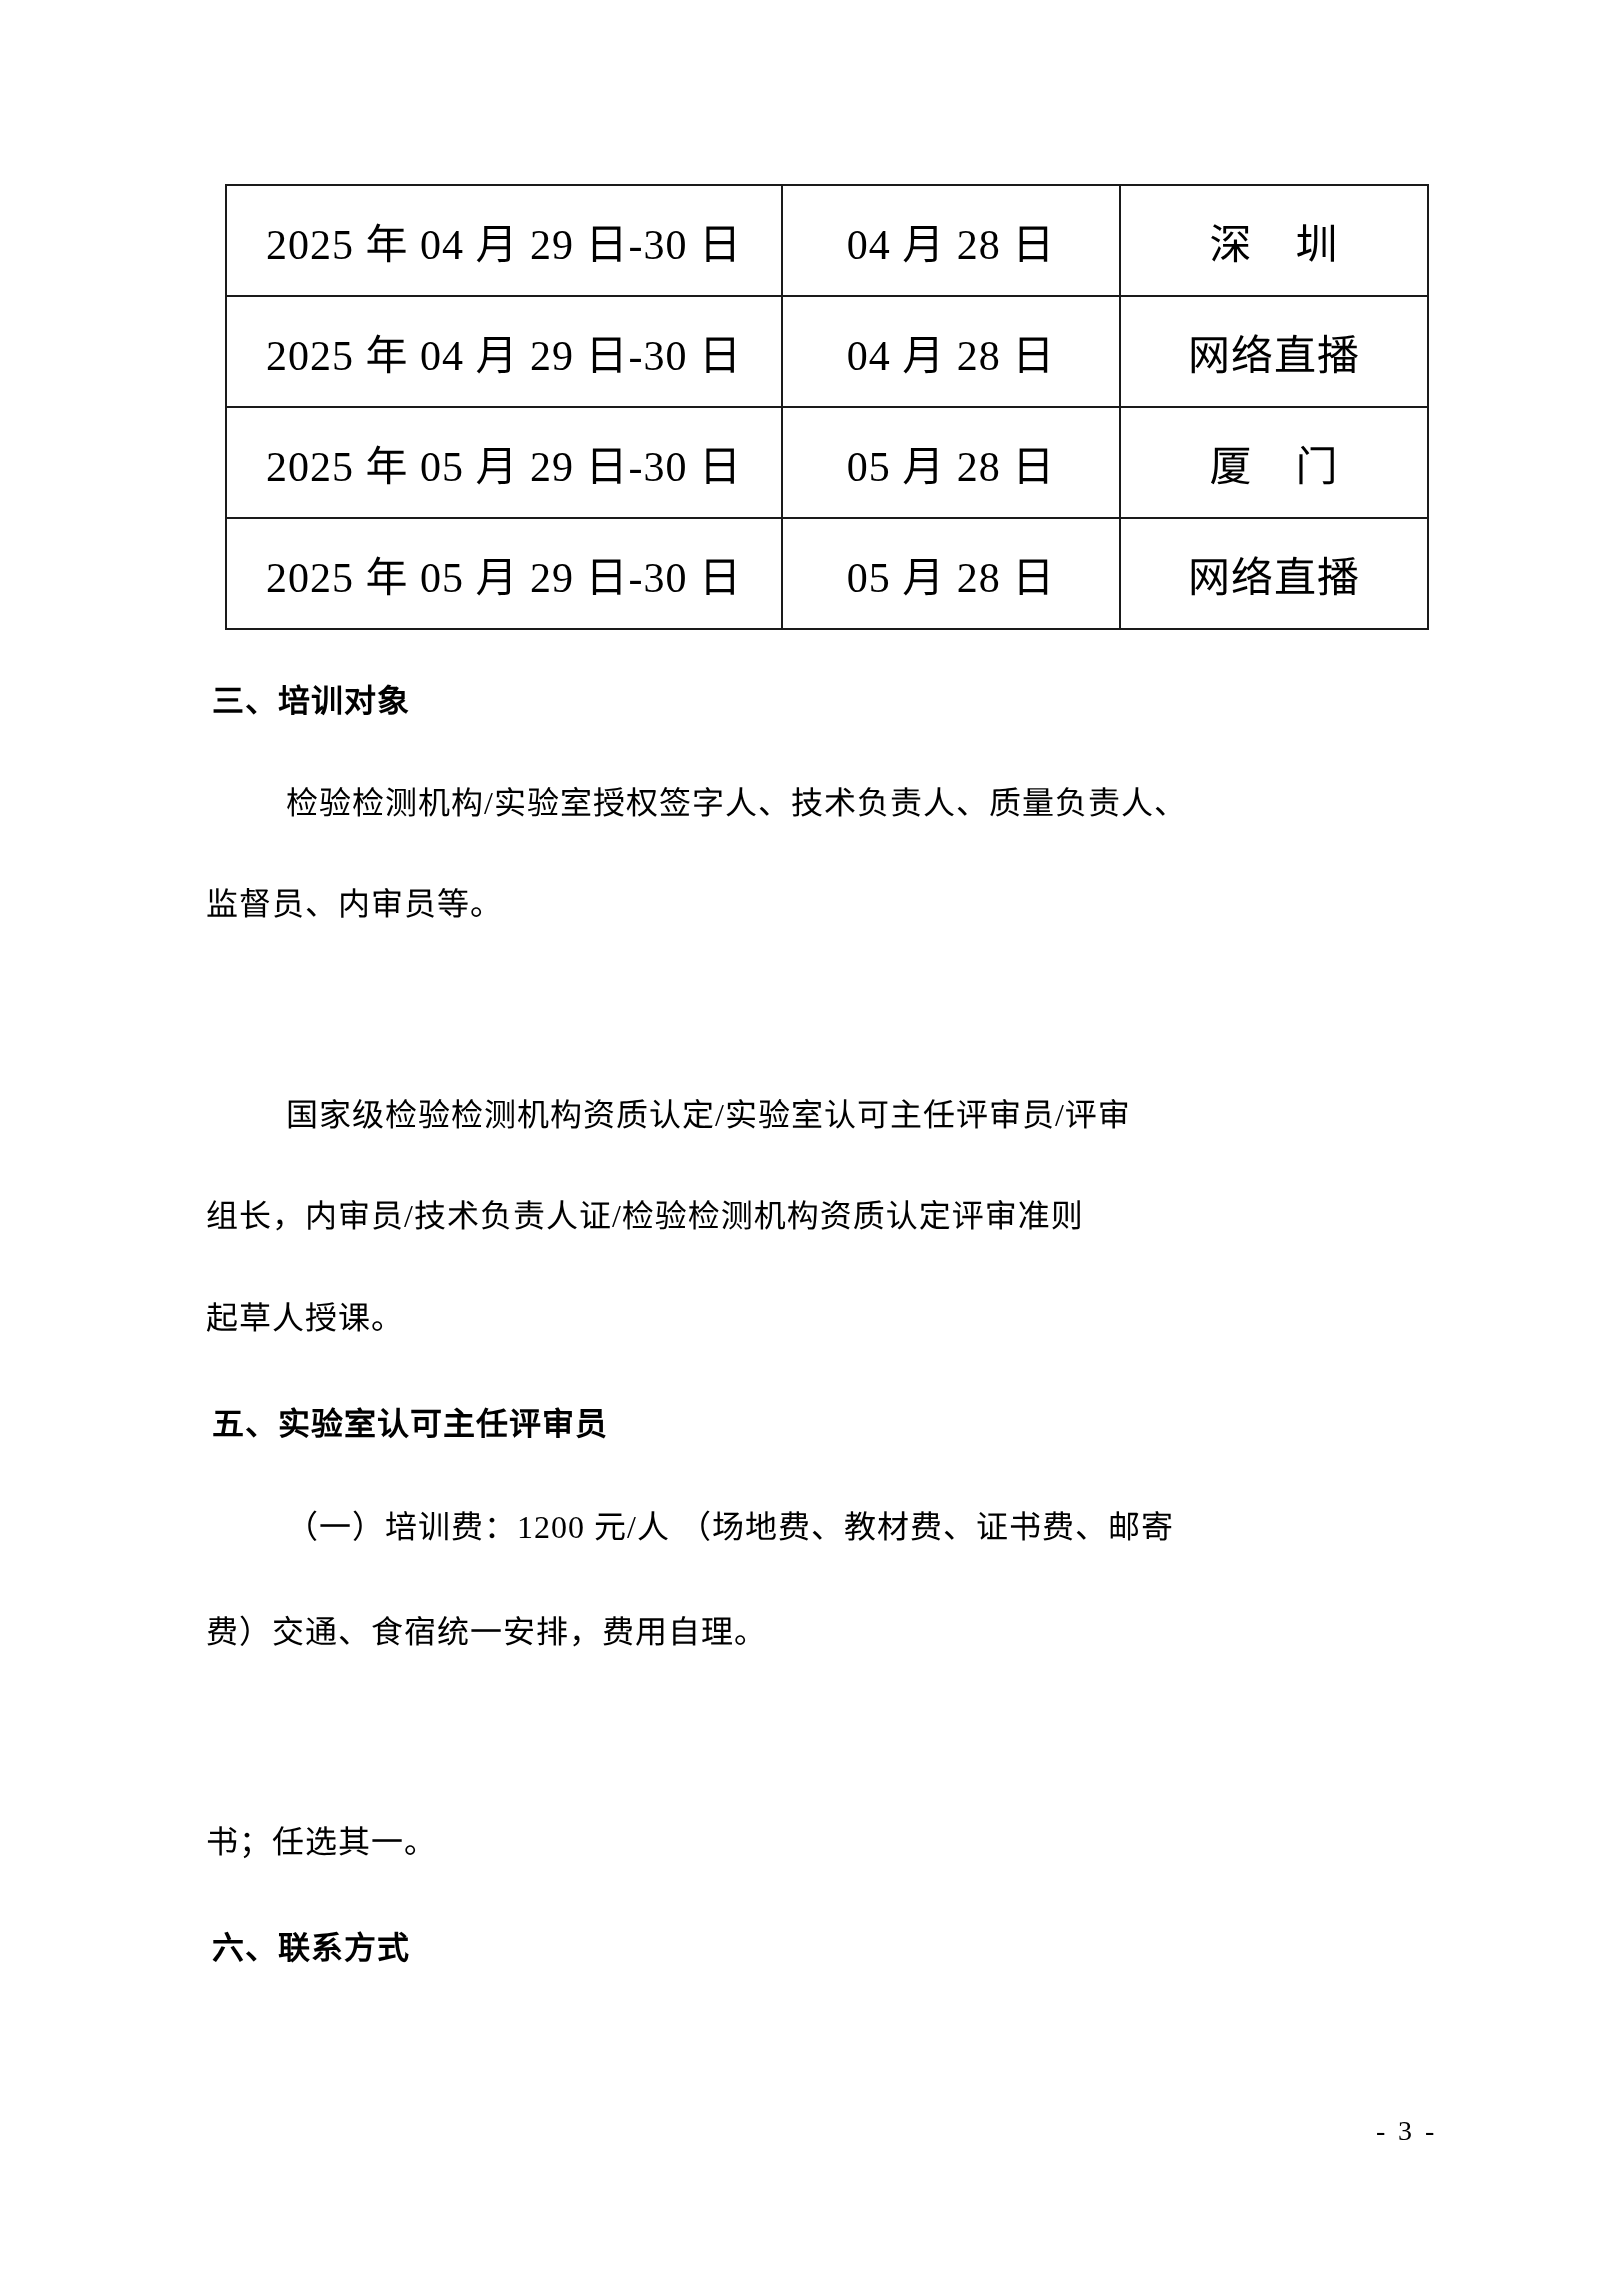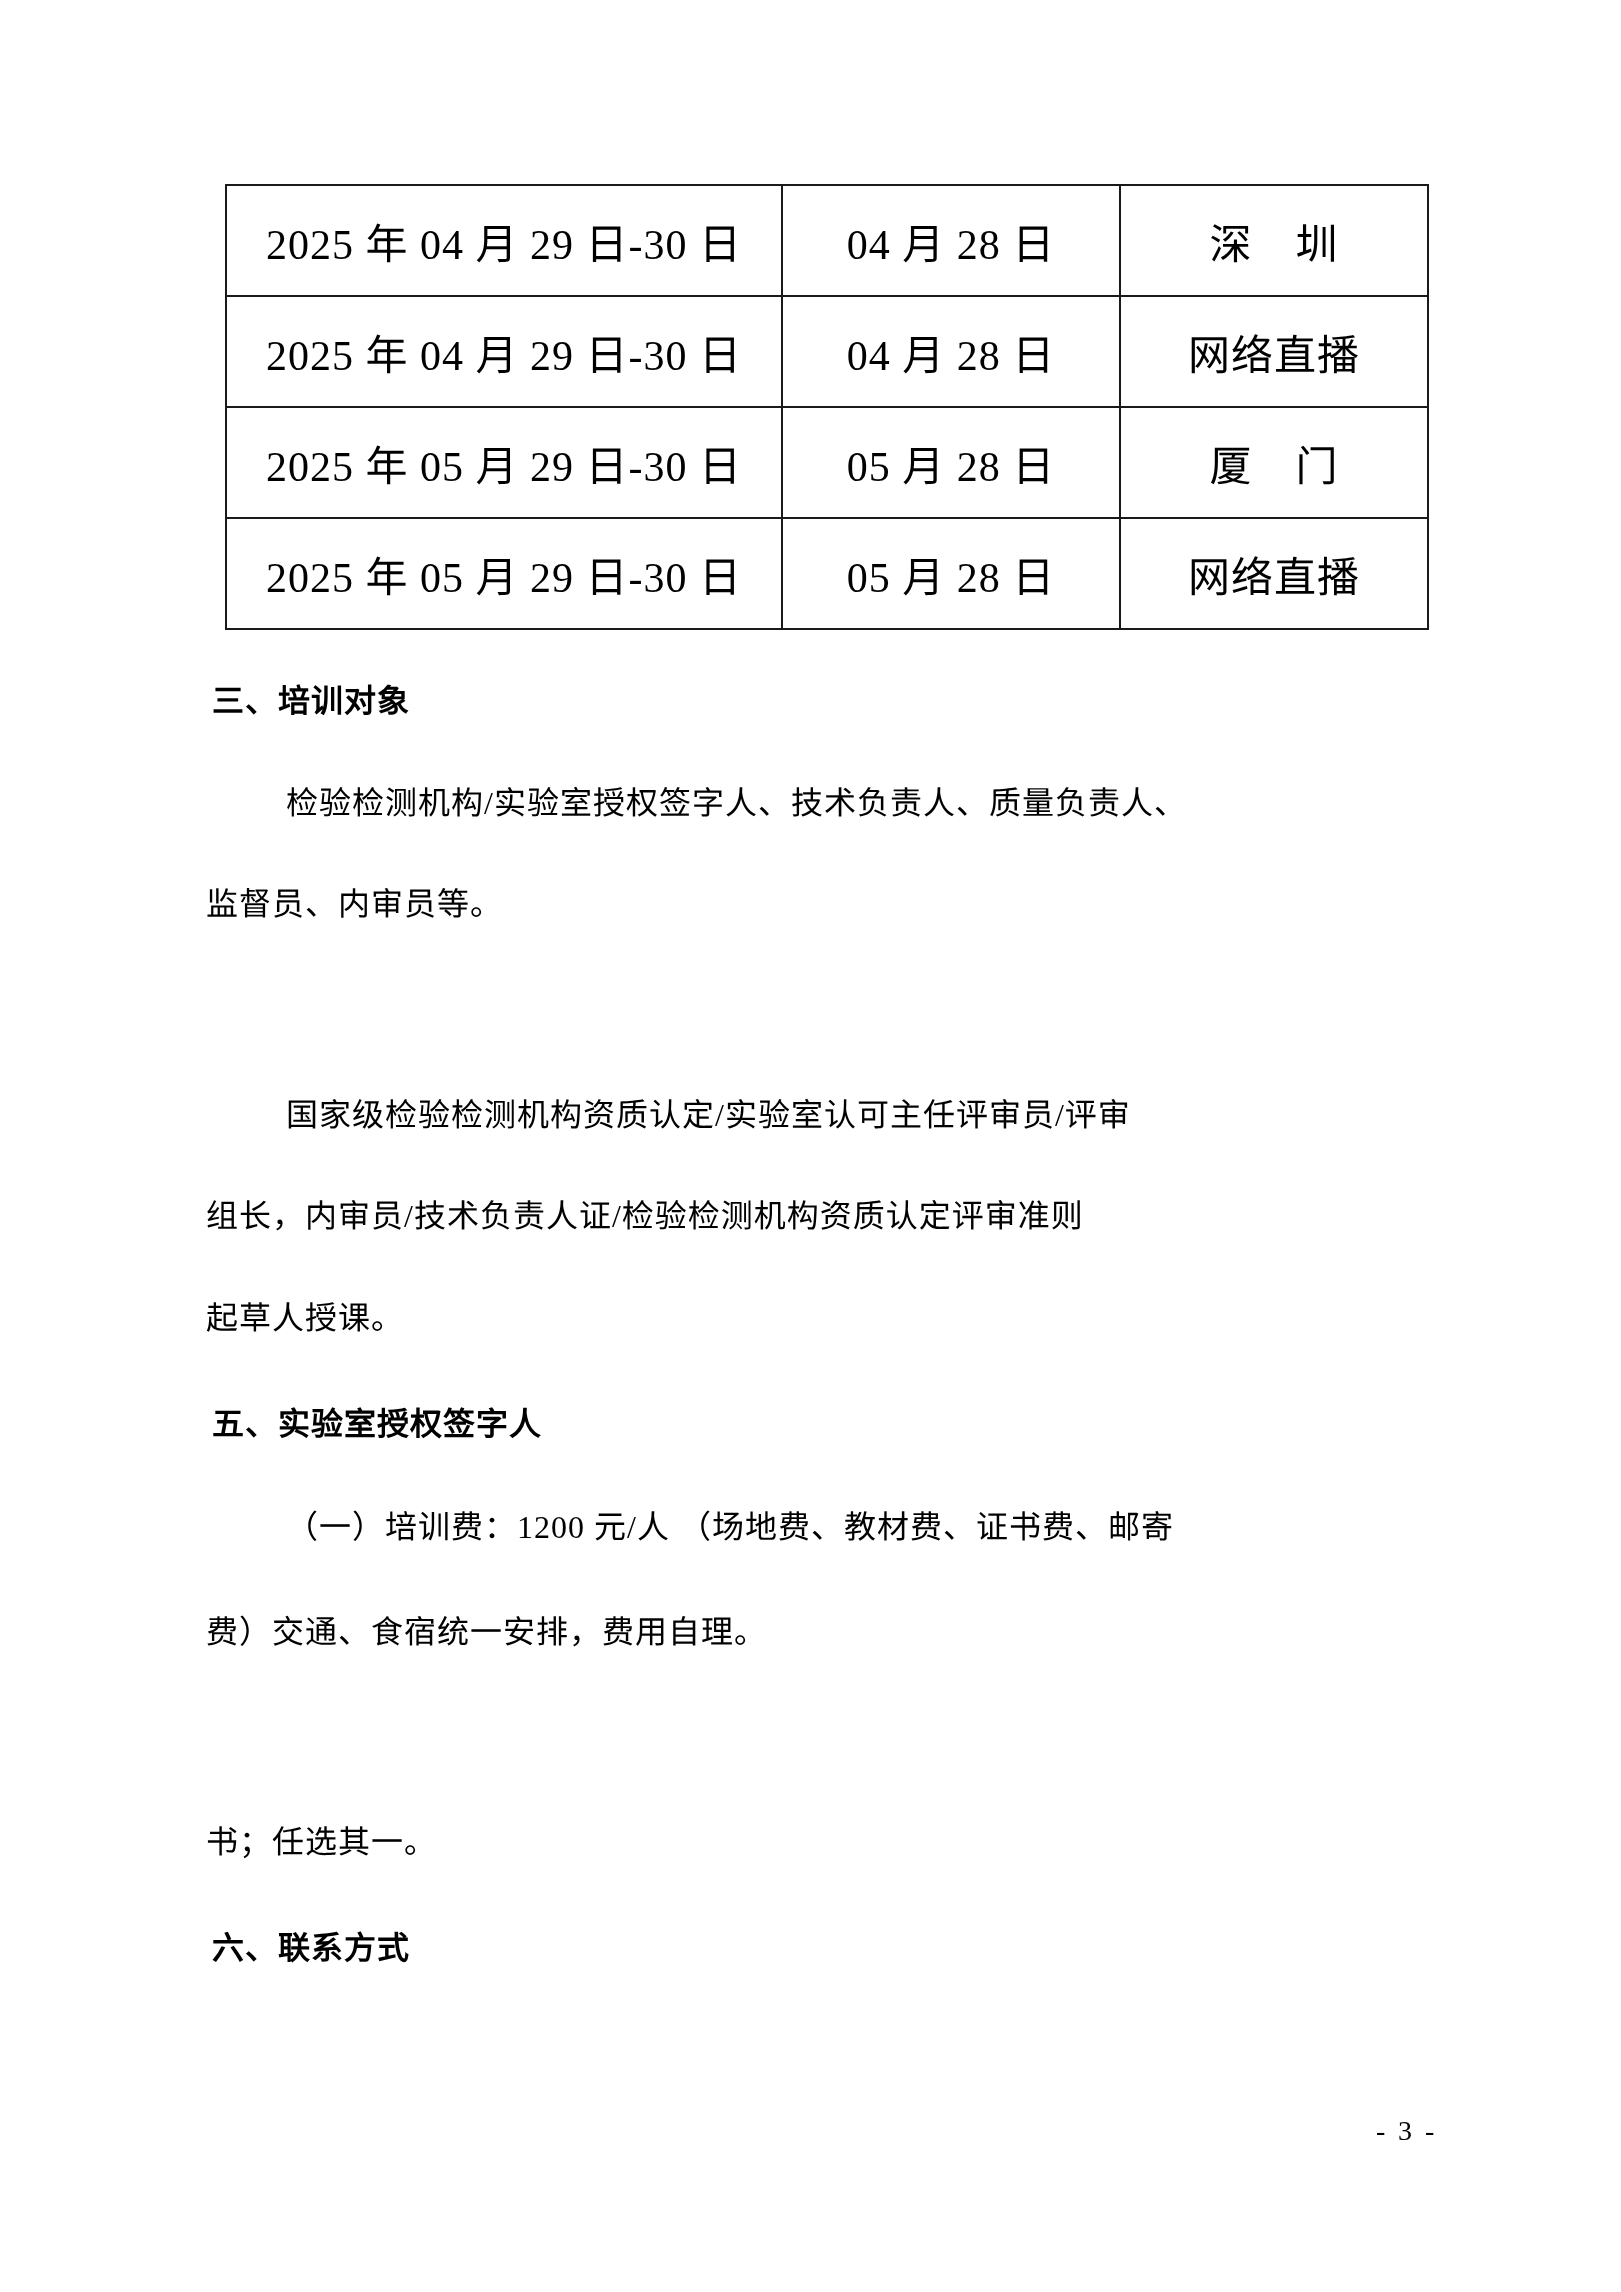--- a/index.html
+++ b/index.html
@@ -93,21 +93,21 @@
   </table>
 
   <div class="line heading" style="top:673px">三、培训对象</div>
   <div class="line indent" style="top:775px">检验检测机构/实验室授权签字人、技术负责人、质量负责人、</div>
   <div class="line" style="top:876px">监督员、内审员等。</div>
 
   <div class="line indent" style="top:1087px">国家级检验检测机构资质认定/实验室认可主任评审员/评审</div>
   <div class="line" style="top:1188px">组长，内审员/技术负责人证/检验检测机构资质认定评审准则</div>
   <div class="line" style="top:1290px">起草人授课。</div>
 
-  <div class="line heading" style="top:1396px">五、实验室授权签字人</div>
+  <div class="line heading" style="top:1396px">五、实验室认可主任评审员</div>
   <div class="line indent" style="top:1499px">（一）培训费：1200 元/人 （场地费、教材费、证书费、邮寄</div>
   <div class="line" style="top:1604px">费）交通、食宿统一安排，费用自理。</div>
   <div class="line" style="top:1814px">书；任选其一。</div>
 
   <div class="line heading" style="top:1920px">六、联系方式</div>
 
   <div class="pageno">- 3 -</div>
 
 </div>
 

